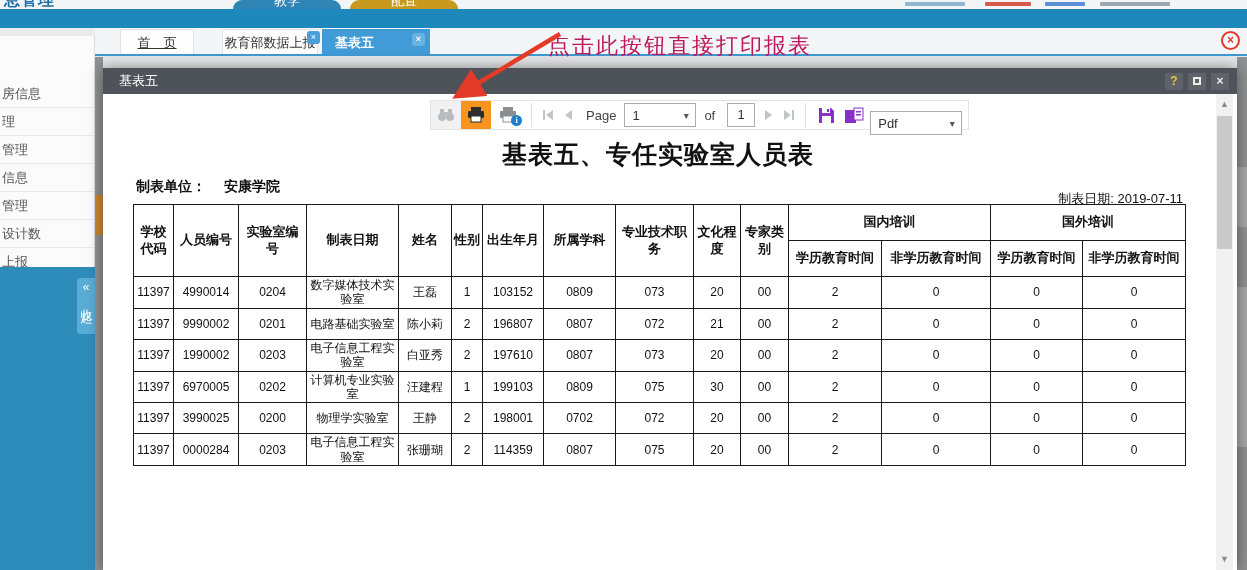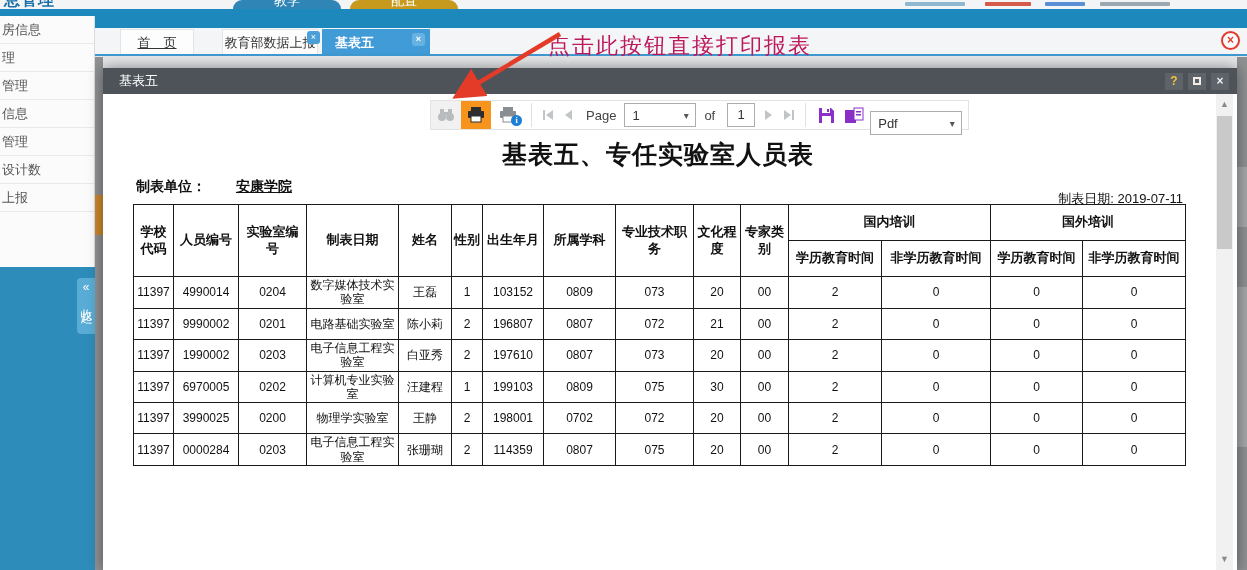--- a/index.html
+++ b/index.html
@@ -13,21 +13,21 @@
   .navtab { position:absolute; top:0; height:9px; border-radius:10px 10px 0 0; overflow:hidden; color:#fff; font-size:13px; text-align:center; }
   .navtab span { position:relative; top:-8px; }
   .navtab.t1 { left:233px; width:108px; background:#2f85b5; }
   .navtab.t2 { left:350px; width:108px; background:#c79a1e; }
   .frag { position:absolute; top:2px; height:4px; border-radius:1px; }
 
   
   .blue-band { position:absolute; left:0; top:9px; width:1247px; height:19px; background:#1d88bb; }
 
   
-  .sidebar { position:absolute; left:0; top:16px; width:95px; height:276px; background:#fbfbfb; border-right:1px solid #d8dde1; }
+  .sidebar { position:absolute; left:0; top:36px; width:95px; height:276px; background:#fbfbfb; border-right:1px solid #d8dde1; padding-top:44px; }
   .side-item { height:28px; line-height:28px; font-size:13px; color:#555; padding-left:2px; border-bottom:1px solid #e7eaec; cursor:pointer; white-space:nowrap; overflow:hidden; }
   .sidebar-blue { position:absolute; left:0; top:267px; width:95px; height:303px; background:#2e8cba; }
   .collapse-tab { position:absolute; left:77px; top:278px; width:18px; height:56px; background:#58acd5; border-radius:4px 0 0 4px; color:#fff; font-size:12px; text-align:center; line-height:13px; padding-top:3px; cursor:pointer; }
 
   
   .gap-strip { position:absolute; left:95px; top:56px; width:1152px; height:12px; background:#e6e8ea; }
   .left-strip { position:absolute; left:95px; top:57px; width:8px; height:513px; background:#909294; }
   .left-strip .orange { position:absolute; left:0; top:138px; width:8px; height:40px; background:#cf8a2e; }
   .right-strip { position:absolute; left:1237px; top:57px; width:10px; height:513px; background:#8f9193; }
   .right-strip .seg { position:absolute; left:0; width:10px; background:#a6a8aa; }
@@ -69,21 +69,21 @@
   .dropdown .val { padding-left:7px; flex:1; }
   .dropdown .arr { width:18px; text-align:center; color:#555; font-size:10px; }
   .dd-page { width:72px; }
   .pagebox { width:28px; height:24px; border:1px solid #adadad; text-align:center; line-height:22px; font-size:13px; color:#333; margin:0 4px; }
   .dd-format { width:92px; margin:16px 6px 0 2px; }
   .tbtn.save, .tbtn.saveas { width:28px; }
 
   
   .report-title { position:absolute; left:30px; top:44px; width:1050px; text-align:center; font-size:25px; font-weight:bold; color:#111; letter-spacing:1px; }
   .report-unit { position:absolute; left:33px; top:84px; font-size:14px; font-weight:bold; color:#111; }
-  .report-unit .v { margin-left:26px;text-decoration:underline; }
+  .report-unit .v { margin-left:14px; }
   .report-date { position:absolute; left:880px; width:200px; top:96px; text-align:right; font-size:13px; font-weight:normal; color:#111; }
   table.rpt { position:absolute; left:30px; top:110px; border-collapse:collapse; table-layout:fixed; }
   table.rpt th, table.rpt td { border:1px solid #1a1a1a; text-align:center; vertical-align:middle; color:#111; padding:1px 2px; overflow:hidden; }
   table.rpt th { font-size:13px; font-weight:bold; height:36px; line-height:1.25; }
   table.rpt td { font-size:12px; height:31px; line-height:1.2; }
 
   
   .vscroll { position:absolute; right:4px; top:0; width:17px; height:476px; background:#f1f1f1; }
   .vscroll .arrow { position:absolute; left:0; width:17px; height:17px; color:#8a8a8a; font-size:9px; text-align:center; line-height:17px; cursor:pointer; }
   .vscroll .up { top:2px; }

